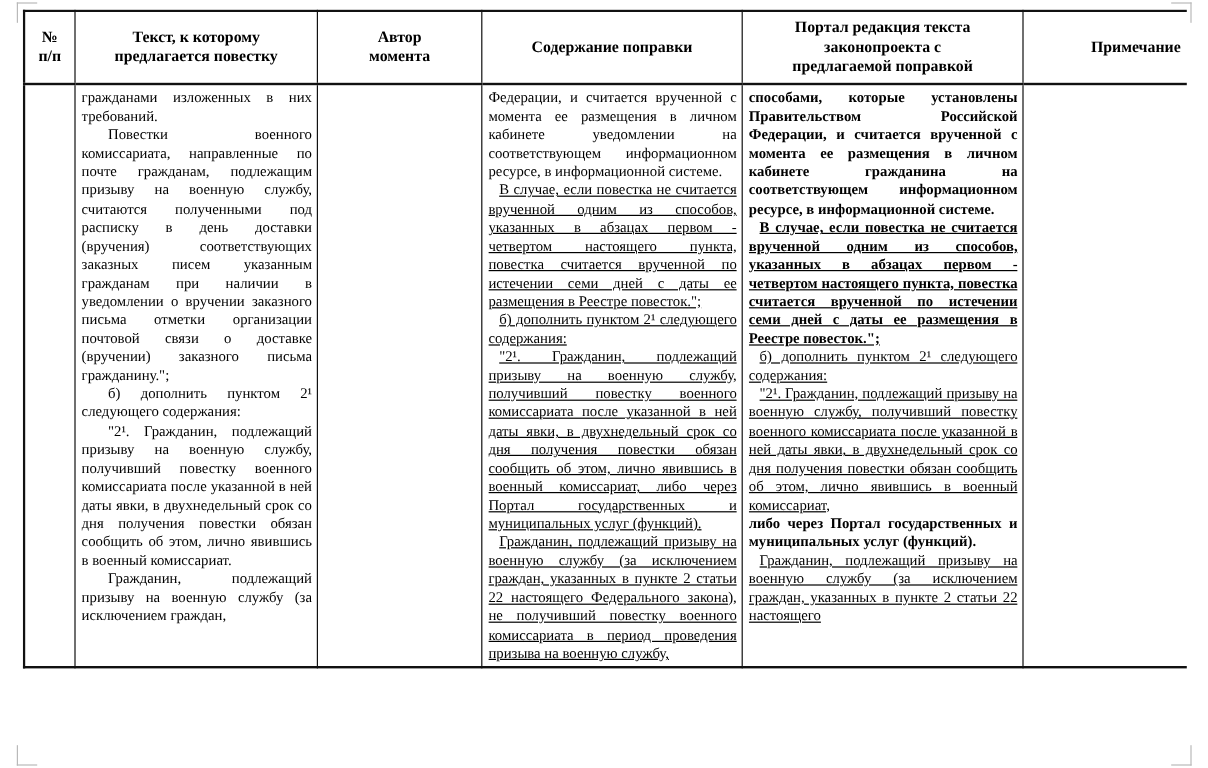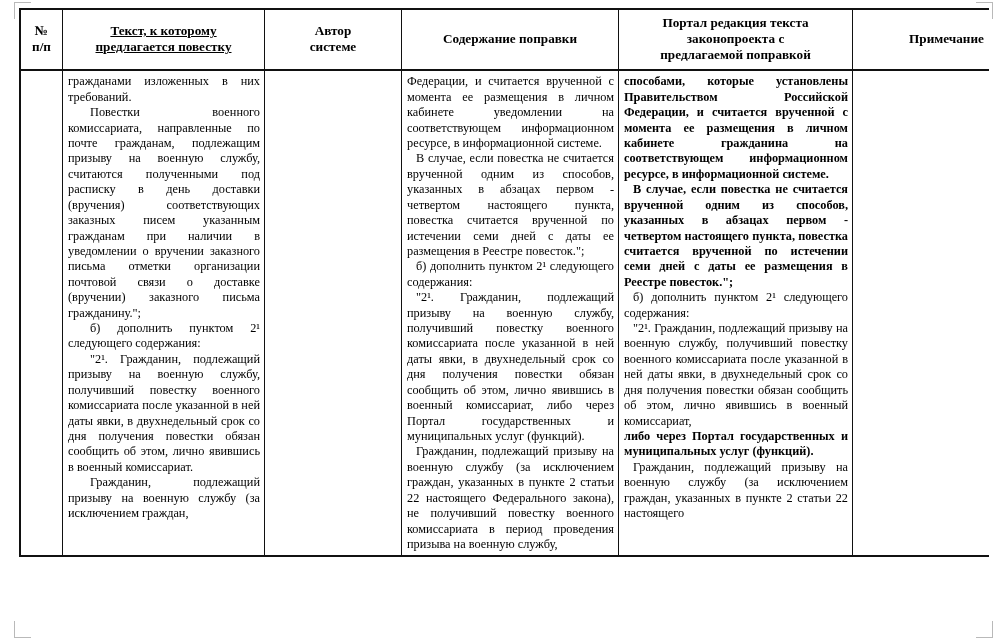--- a/index.html
+++ b/index.html
@@ -84,34 +84,34 @@
     hyphens: none;
   }
   td.col-num      { width: 33px;  }
   td.col-source   { width: 193px; font-family: Liberation Serif, serif; }
   td.col-author   { width: 128px; }
   td.col-content  { width: 208px; }
   td.col-newtext  { width: 225px; margin-left: 12px; }
   td.col-note     { width: 179px; }
 
   th.col-num      { width: 33px;  }
-  th.col-source   { width: 193px; text-decoration: underline; }
+  th.col-source   { width: 193px; }
   th.col-author   { width: 128px; }
   th.col-content  { width: 208px; margin-top: 36px; }
   th.col-newtext  { width: 225px; }
   th.col-note     { width: 179px; }
 
   .para {
     margin: 0;
     text-indent: 22px;
     text-align: justify;
     text-justify: inter-word;
   }
   .para.noindent { text-indent: 0; }
-  .para.smallindent { text-indent: 9px; }
+  .para.smallindent { text-indent: 9px; text-decoration: underline; }
   .para.bold { font-weight: bold; }
 
   .cell-clip {
     overflow: hidden;
     display: block;
   }
 </style>
 </head>
 <body>
 
@@ -129,21 +129,21 @@
           <th class="col-num">
             <span class="hdr-line">№</span>
             <span class="hdr-line">п/п</span>
           </th>
           <th class="col-source">
             <span class="hdr-line">Текст, к которому</span>
             <span class="hdr-line">предлагается повестку</span>
           </th>
           <th class="col-author">
             <span class="hdr-line">Автор</span>
-            <span class="hdr-line">системе</span>
+            <span class="hdr-line">момента</span>
           </th>
           <th class="col-content">
             <span class="hdr-line">Содержание поправки</span>
           </th>
           <th class="col-newtext">
             <span class="hdr-wrapline">Портал редакция текста</span>
             <span class="hdr-wrapline">законопроекта с</span>
             <span class="hdr-wrapline">предлагаемой поправкой</span>
           </th>
           <th class="col-note">

